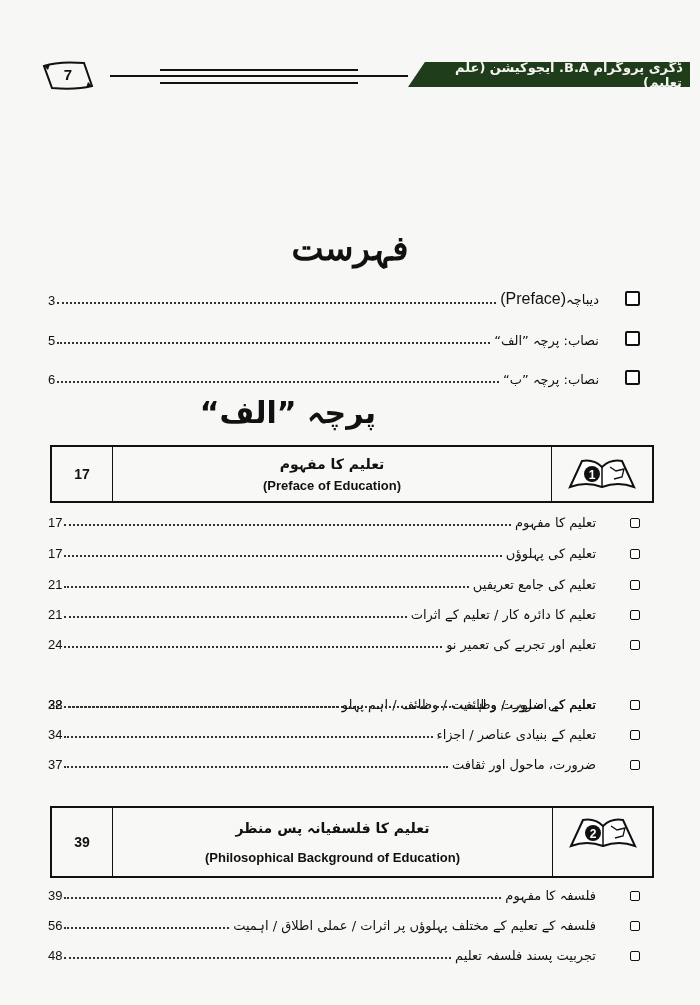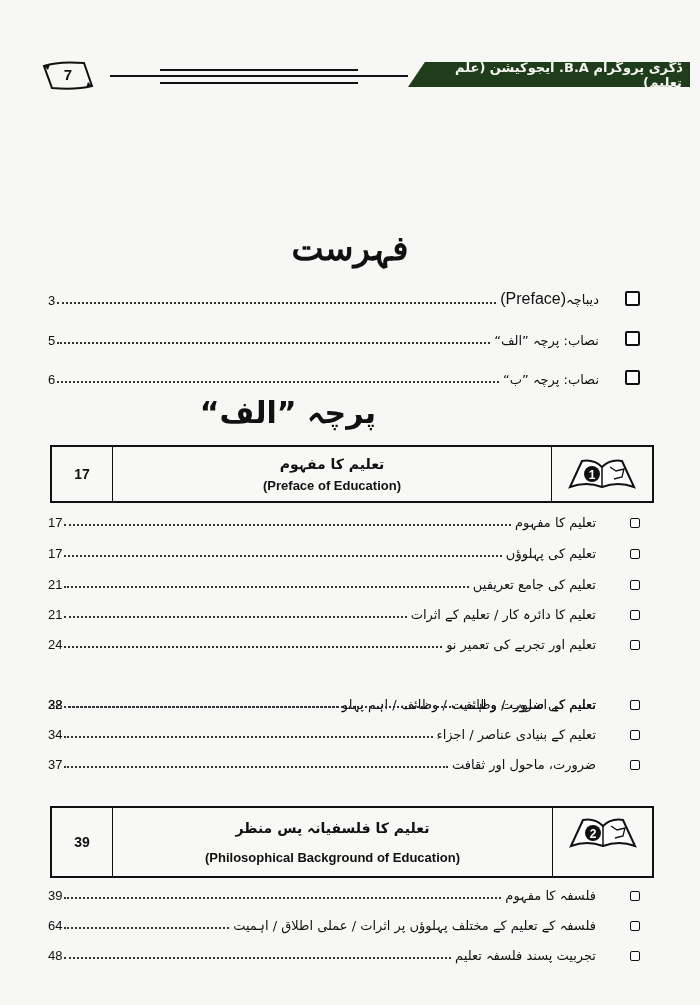--- a/index.html
+++ b/index.html
@@ -231,21 +231,21 @@
     </div>
   </div>
 
   <div class="row small" style="top:883px;">
     <span class="num">39</span>
     <span class="dots"></span>
     <span class="txt">فلسفہ کا مفہوم</span>
     <span class="chk"></span>
   </div>
   <div class="row small" style="top:913px;">
-    <span class="num">64</span>
+    <span class="num">56</span>
     <span class="dots"></span>
     <span class="txt">فلسفہ کے تعلیم کے مختلف پہلوؤں پر اثرات / عملی اطلاق / اہمیت</span>
     <span class="chk"></span>
   </div>
   <div class="row small" style="top:943px;">
     <span class="num">48</span>
     <span class="dots"></span>
     <span class="txt">تجربیت پسند فلسفہ تعلیم</span>
     <span class="chk"></span>
   </div>

